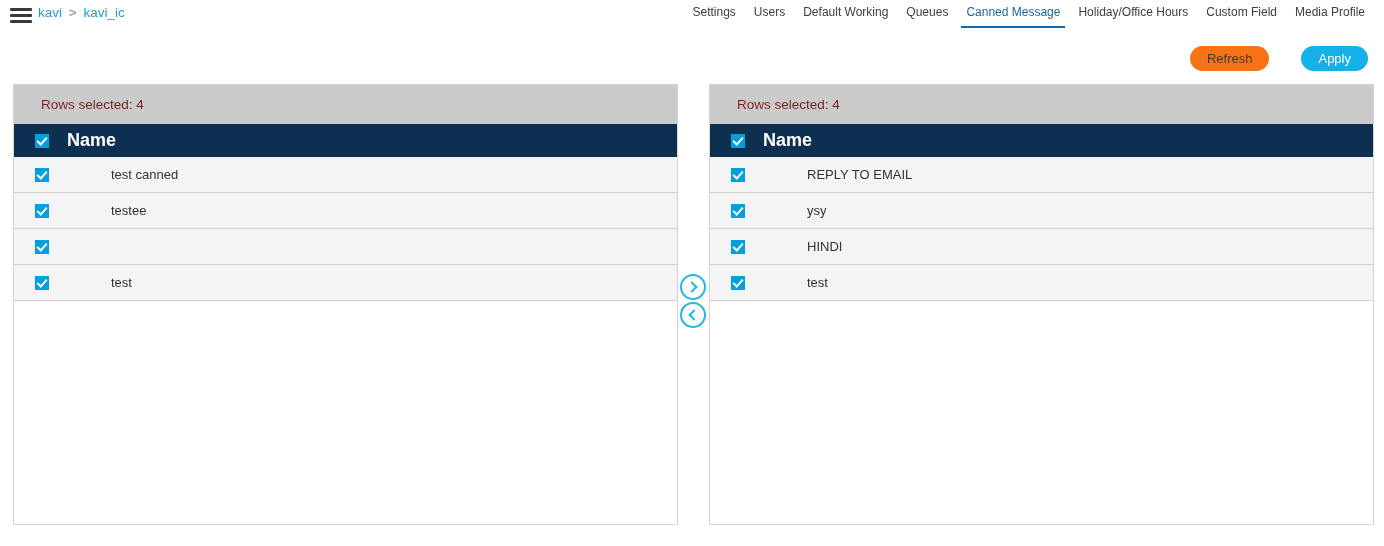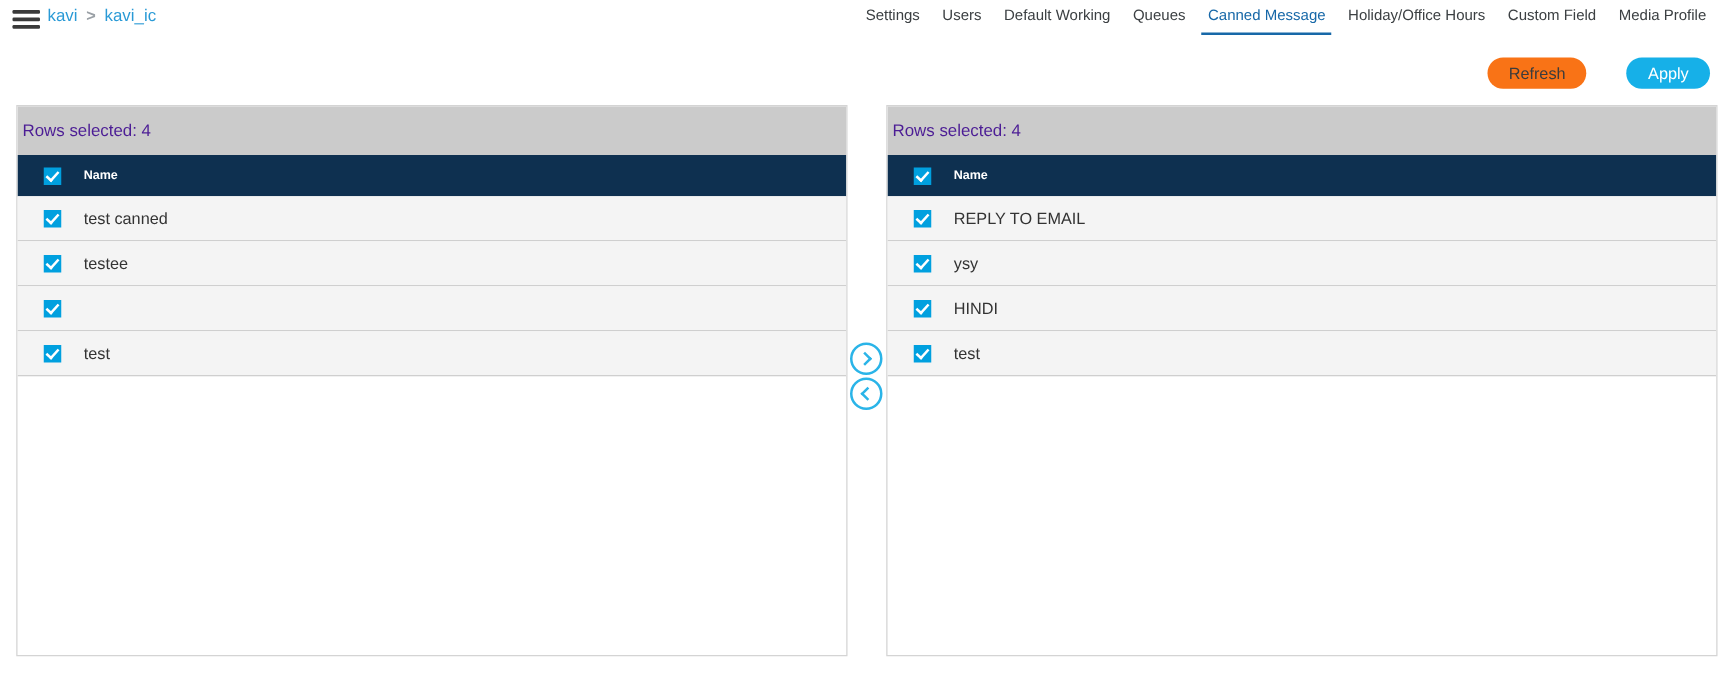--- a/index.html
+++ b/index.html
@@ -125,46 +125,47 @@
     overflow: hidden;
   }
   .panel-left  { left: 13px;  width: 665px; }
   .panel-right { left: 709px; width: 665px; }
 
   .panel-topbar {
     height: 39px;
     background: #cbcbcb;
     display: flex;
     align-items: center;
-    padding-left: 4px;
+    padding-left: 27px;
     font-size: 13.5px;
-    color: #4c1d95;
+    color: #7f1d1d;
     box-sizing: border-box;
   }
 
   .table-head {
     height: 33px;
     background: #0e3050;
     display: flex;
     align-items: center;
     color: #ffffff;
     font-weight: bold;
-    font-size: 10px;
+    font-size: 18px;
     box-sizing: border-box;
   }
 
   .row {
     height: 36px;
     display: flex;
     align-items: center;
     background: #f4f4f4;
     border-bottom: 1px solid #cfcfcf;
     box-sizing: border-box;
     font-size: 13px;
     color: #333333;
+    gap: 44px;
   }
 
   .cell-check {
     width: 53px;
     flex: 0 0 53px;
     display: flex;
     align-items: center;
     justify-content: center;
     padding-left: 2px;
     box-sizing: border-box;

